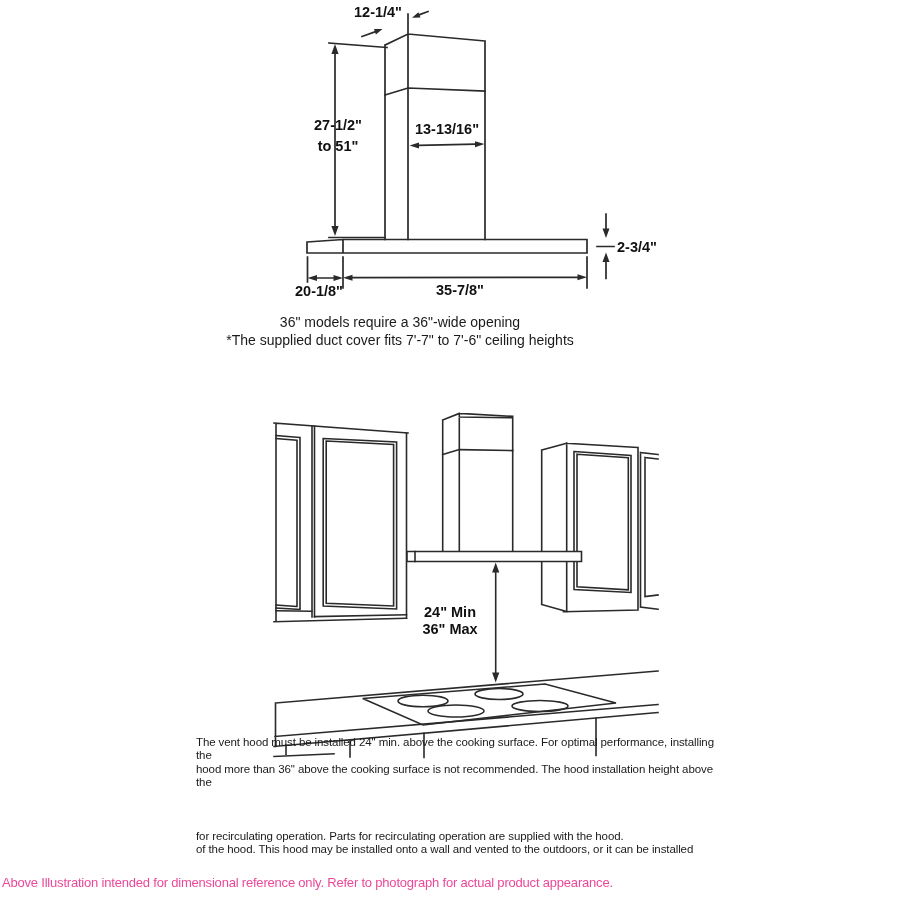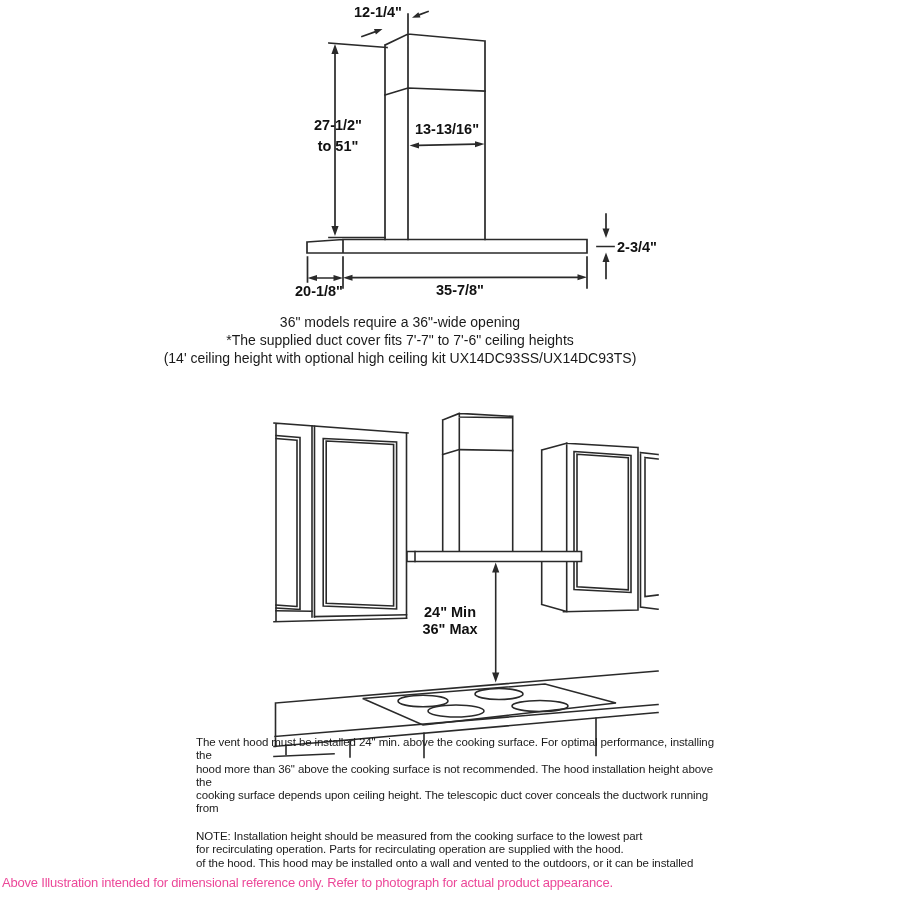--- a/index.html
+++ b/index.html
@@ -131,35 +131,32 @@
 
   <div class="dim" style="left:617px;top:239px;">2-3/4"</div>
 
   <div class="dim center" style="left:289px;top:283px;width:60px;">20-1/8"</div>
 
   <div class="dim center" style="left:428px;top:282px;width:64px;">35-7/8"</div>
 
   <div class="midnotes">
     <div>36" models require a 36"-wide opening</div>
     <div>*The supplied duct cover fits 7'-7" to 7'-6" ceiling heights</div>
-    <div>(14' ceiling height with optional high ceiling kit UX14DC93SS/UX14DC93TS)</div>
   </div>
 
   <div id="clearance-label" class="dim2line" style="left:408px;top:604px;width:84px;">
     <div>24" Min</div>
     <div>36" Max</div>
   </div>
 
   <div id="para-main" class="para">
     <div>The vent hood must be installed 24" min. above the cooking surface. For optimal performance, installing the</div>
     <div>hood more than 36" above the cooking surface is not recommended. The hood installation height above the</div>
-    <div>cooking surface depends upon ceiling height. The telescopic duct cover conceals the ductwork running from</div>
   </div>
 
   <div id="para-note" class="para">
-    <div>NOTE: Installation height should be measured from the cooking surface to the lowest part</div>
     <div>for recirculating operation. Parts for recirculating operation are supplied with the hood.</div>
     <div>of the hood. This hood may be installed onto a wall and vented to the outdoors, or it can be installed</div>
   </div>
 
   <div class="footer">Above Illustration intended for dimensional reference only. Refer to photograph for actual product appearance.</div>
 
 </div>
 
 </body></html>

